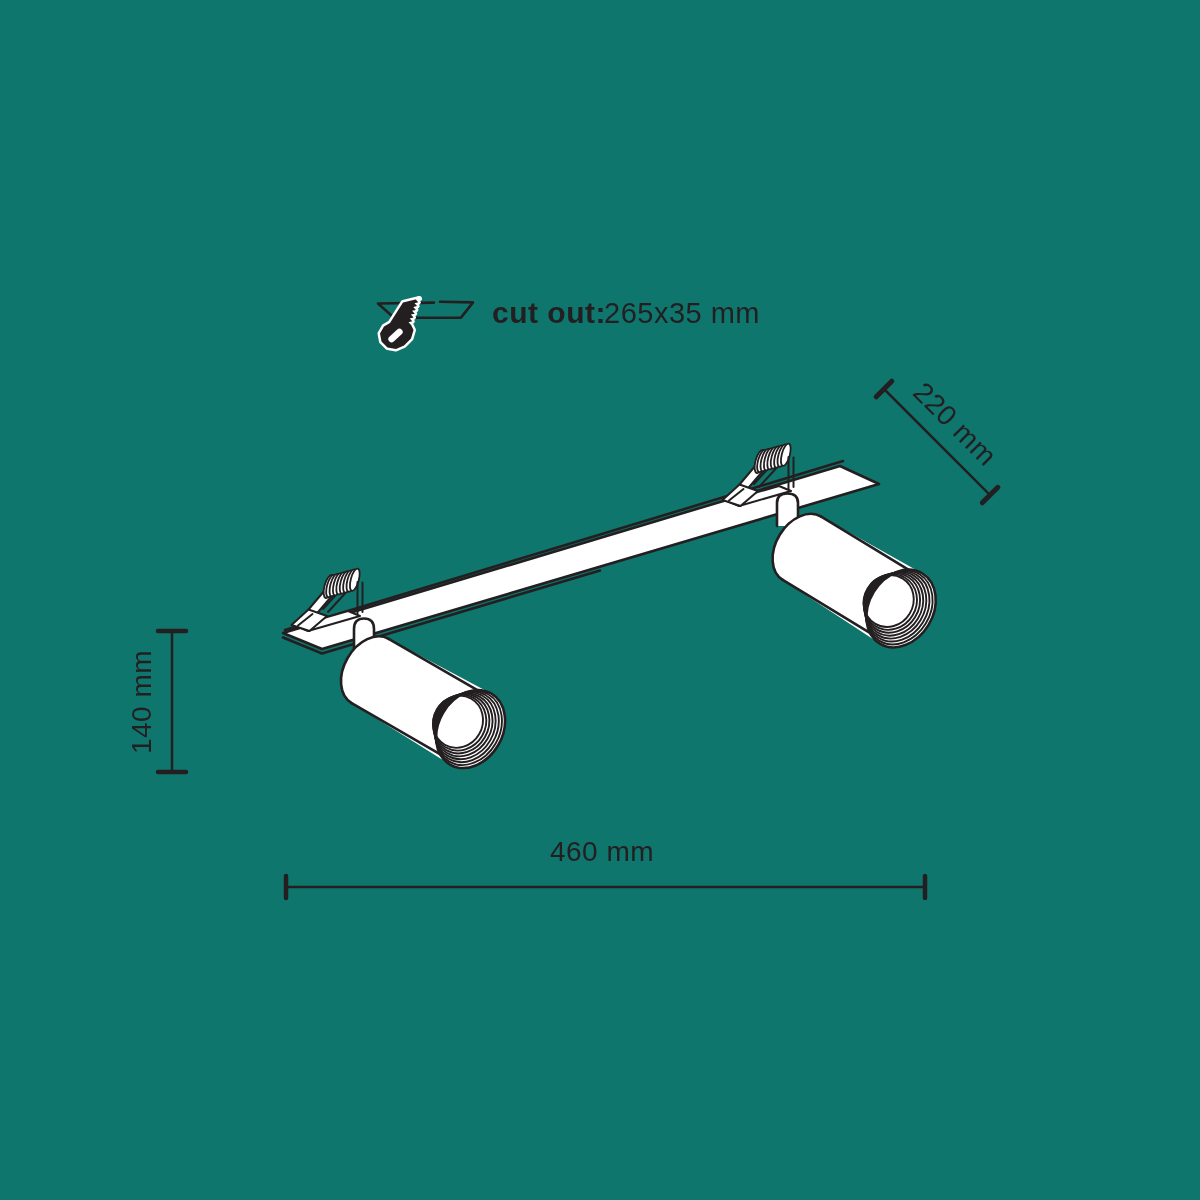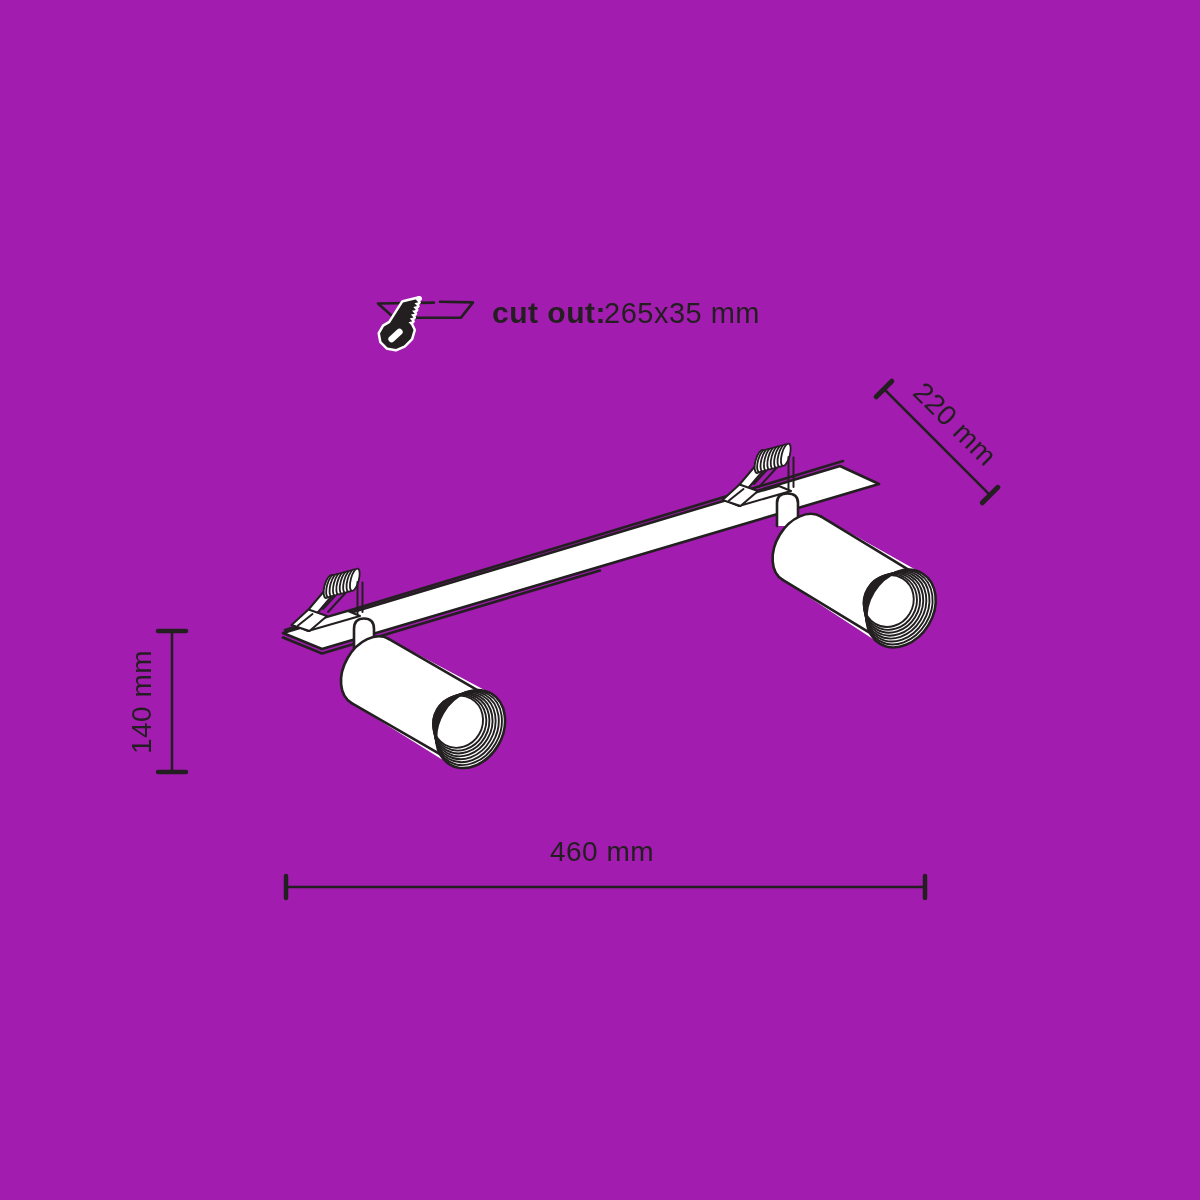--- a/index.html
+++ b/index.html
@@ -7,21 +7,21 @@
     padding: 0;
     background: #ffffff;
     width: 1200px;
     height: 1200px;
     font-family: "Liberation Sans", sans-serif;
   }
   #stage {
     position: relative;
     width: 1200px;
     height: 1200px;
-    background: #a21caf;
+    background: #0f766e;
     overflow: hidden;
   }
   svg { display: block; }
   text {
     font-family: "Liberation Sans", sans-serif;
     fill: #231f20;
   }
   .dim-text { font-size: 28px; letter-spacing: 0.5px; }
   .cut-label { font-size: 30px; font-weight: 600; letter-spacing: 0.5px; }
   .cut-value { font-size: 29px; font-weight: 400; letter-spacing: 0.5px; }

